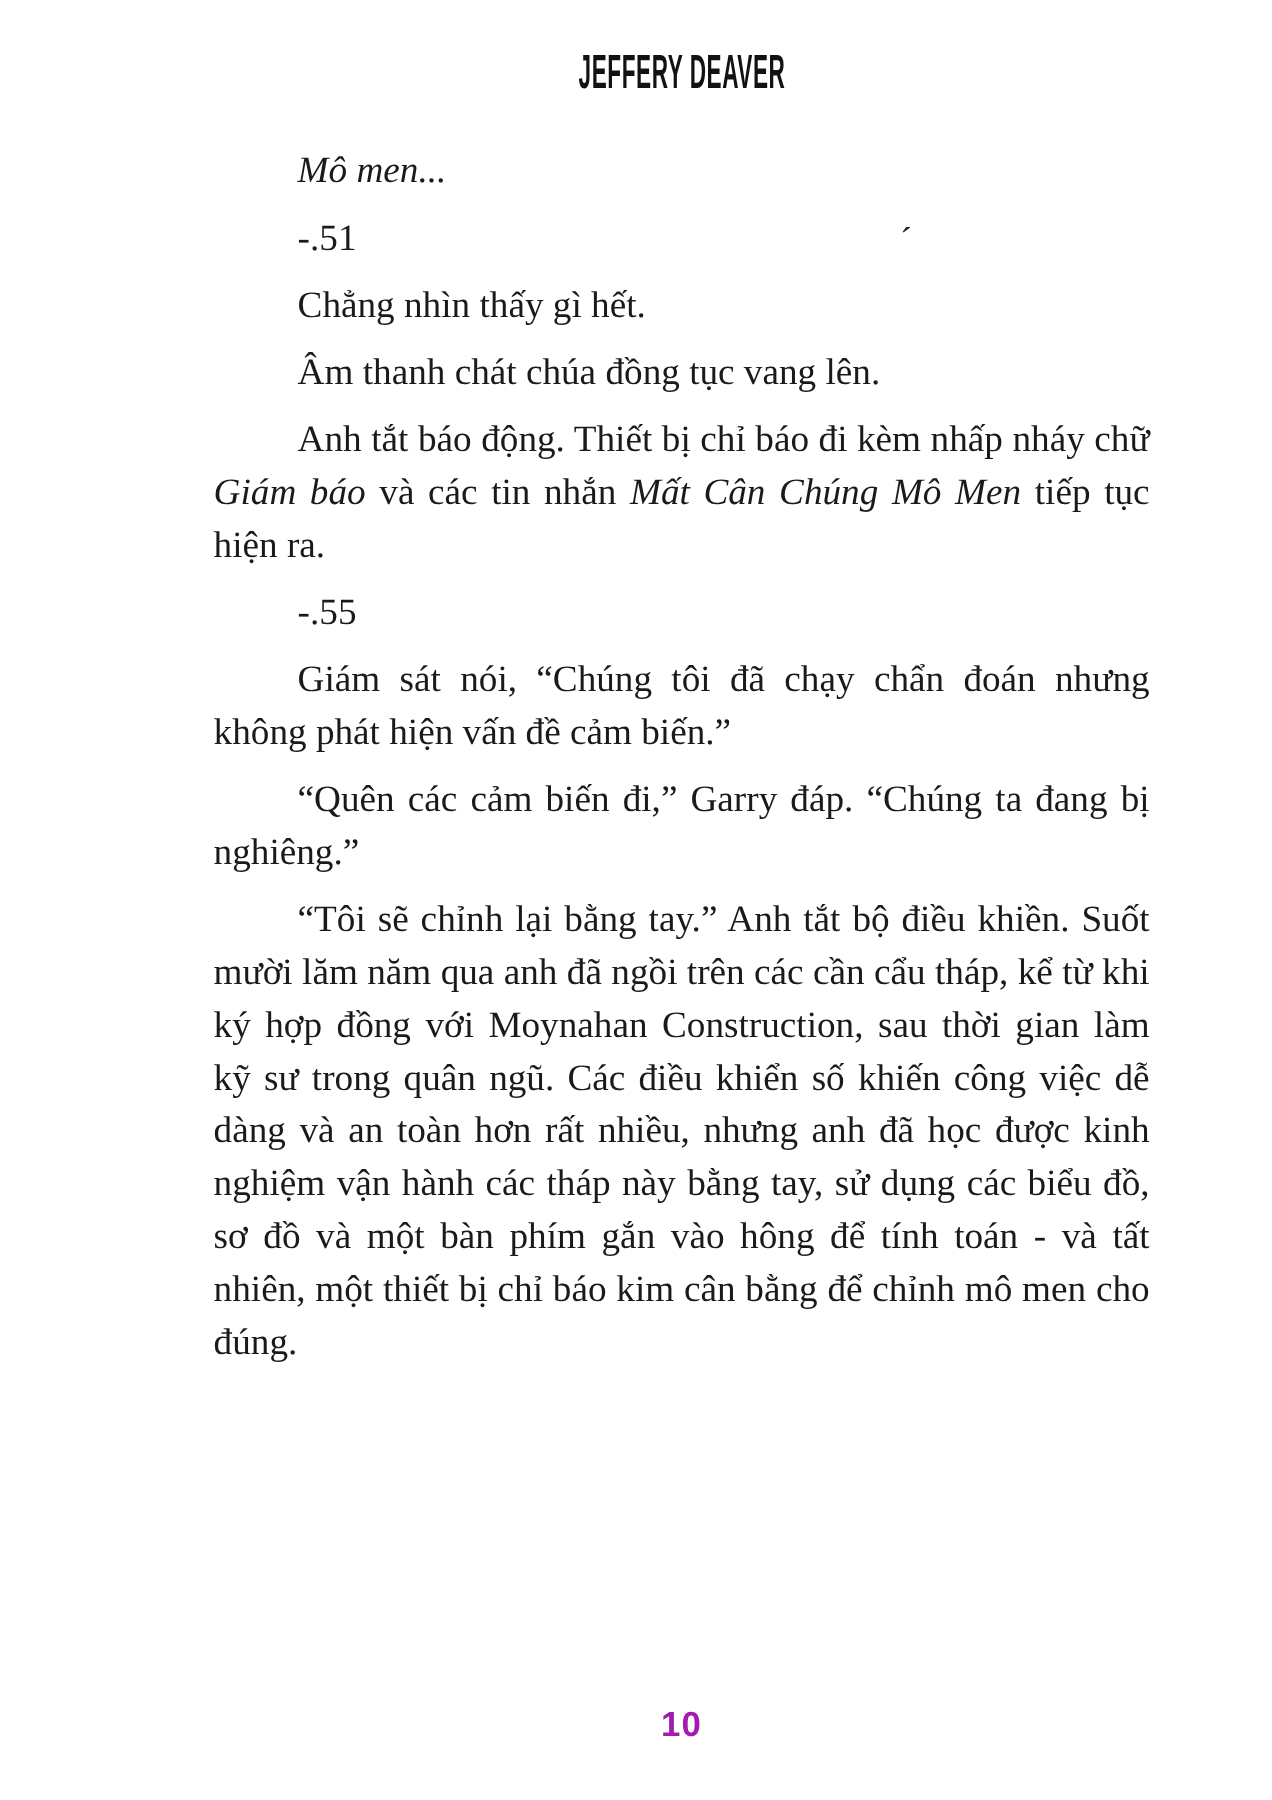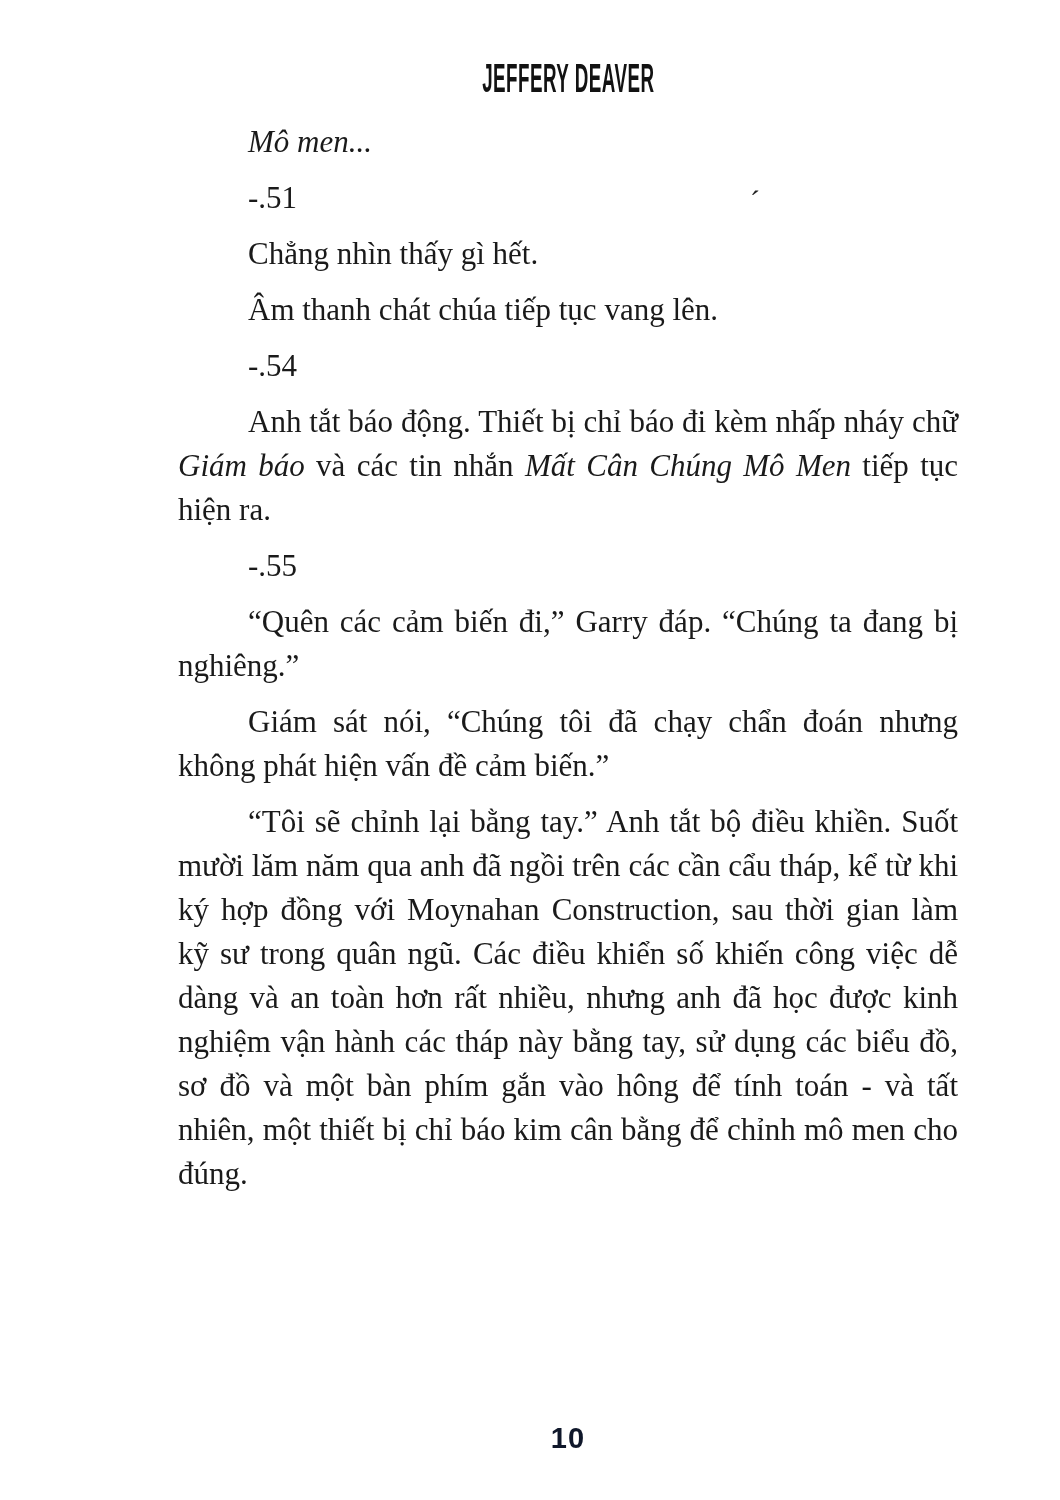--- a/index.html
+++ b/index.html
@@ -15,21 +15,20 @@
     overflow: hidden;
     color: #1a1a1a;
     font-family: "Liberation Serif", "DejaVu Serif", serif;
   }
   .running-header {
     position: absolute;
     top: 38px;
     left: 178px;
     width: 780px;
     text-align: center;
-    margin-top: 18px;
   }
   .running-header .hdr-text {
     display: inline-block;
     font-family: "Liberation Sans", "DejaVu Sans", sans-serif;
     font-weight: bold;
     font-size: 40px;
     letter-spacing: 1px;
     white-space: nowrap;
     transform: scaleX(0.47);
     transform-origin: 50% 50%;
@@ -59,42 +58,41 @@
   .page-number {
     position: absolute;
     left: 178px;
     top: 1422px;
     width: 780px;
     text-align: center;
     font-family: "Liberation Sans", "DejaVu Sans", sans-serif;
     font-weight: bold;
     font-size: 29px;
     letter-spacing: 1px;
-    color: #0f172a;
+    color: #a21caf;
   }
 </style>
 </head>
 <body>
 
 <div class="page">
 
   <div class="running-header">
     <span class="hdr-text">JEFFERY DEAVER</span>
   </div>
 
   <div class="body-text">
     <p class="para indent"><em>Mô men...</em></p>
     <p class="para indent"><span>-.51</span></p>
     <p class="para indent"><span>Chẳng nhìn thấy gì hết.</span></p>
-    <p class="para indent"><span>Âm thanh chát chúa tiếp tục vang lên.</span></p>
-    <p class="para indent"><span>-.54</span></p>
+    <p class="para indent"><span>Âm thanh chát chúa đồng tục vang lên.</span></p>
     <p class="para indent"><span>Anh tắt báo động. Thiết bị chỉ báo đi kèm nhấp nháy chữ </span><em>Giám báo</em><span> và các tin nhắn </span><em>Mất Cân Chúng Mô Men</em><span> tiếp tục hiện ra.</span></p>
     <p class="para indent"><span>-.55</span></p>
+    <p class="para indent"><span>Giám sát nói, “Chúng tôi đã chạy chẩn đoán nhưng không phát hiện vấn đề cảm biến.”</span></p>
     <p class="para indent"><span>“Quên các cảm biến đi,” Garry đáp. “Chúng ta đang bị nghiêng.”</span></p>
-    <p class="para indent"><span>Giám sát nói, “Chúng tôi đã chạy chẩn đoán nhưng không phát hiện vấn đề cảm biến.”</span></p>
     <p class="para indent"><span>“Tôi sẽ chỉnh lại bằng tay.” Anh tắt bộ điều khiền. Suốt mười lăm năm qua anh đã ngồi trên các cần cẩu tháp, kể từ khi ký hợp đồng với Moynahan Construction, sau thời gian làm kỹ sư trong quân ngũ. Các điều khiển số khiến công việc dễ dàng và an toàn hơn rất nhiều, nhưng anh đã học được kinh nghiệm vận hành các tháp này bằng tay, sử dụng các biểu đồ, sơ đồ và một bàn phím gắn vào hông để tính toán - và tất nhiên, một thiết bị chỉ báo kim cân bằng để chỉnh mô men cho đúng.</span></p>
   </div>
 
   <span class="scan-artifact">´</span>
 
   <div class="page-number">10</div>
 
 </div>
 
 </body></html>

